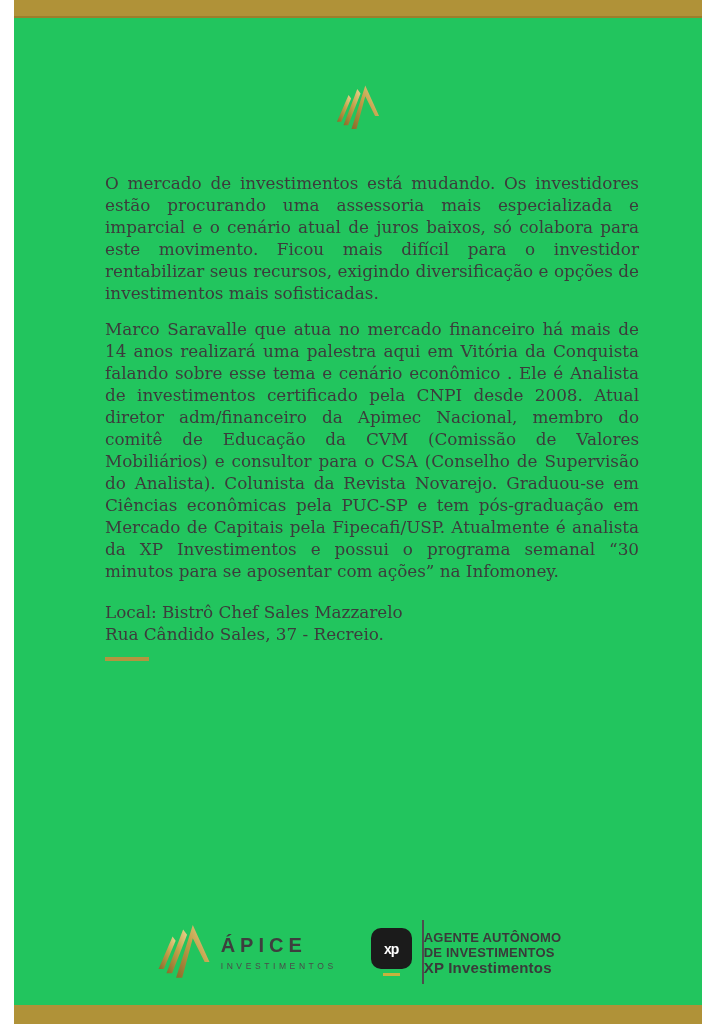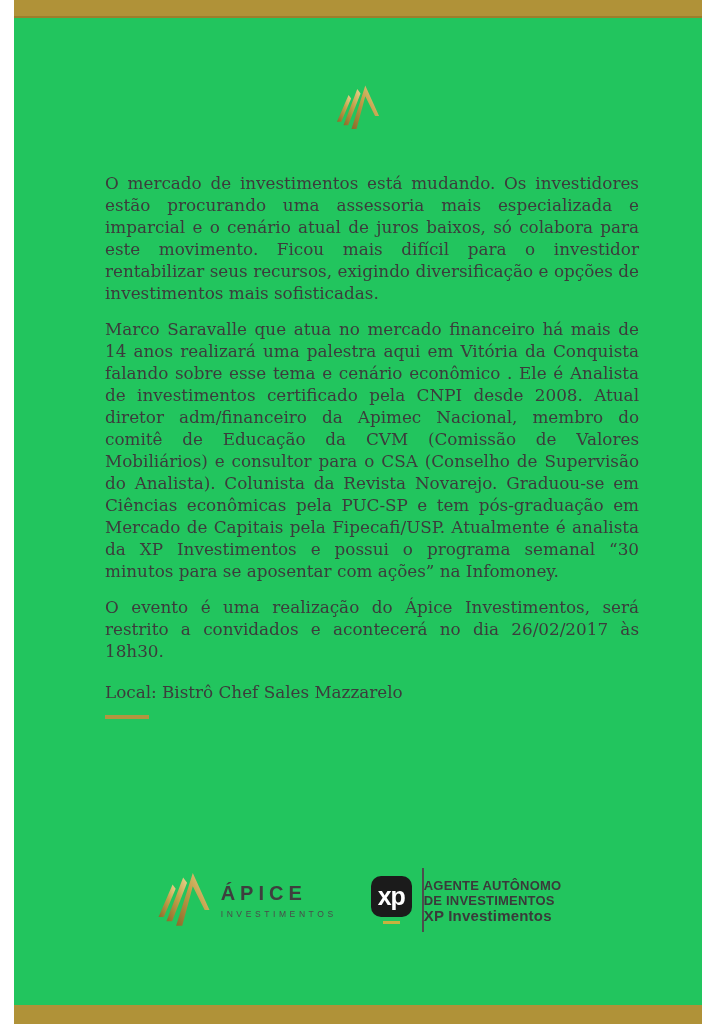--- a/index.html
+++ b/index.html
@@ -52,21 +52,21 @@
 
   .gold-rule {
     width: 44px; height: 4px;
     background: #b3953f;
     margin-top: 12px;
   }
 
   
   .footer-logos {
     position: absolute;
-    top: 862px; left: 0; right: 0; height: 76px;
+    top: 914px; left: 0; right: 0; height: 76px;
     display: flex;
     justify-content: center;
     align-items: center;
     font-family: "Liberation Sans", sans-serif;
   }
   .apice-logo { display: flex; align-items: center; }
   .apice-text { margin-left: 8px; display: flex; flex-direction: column; }
   .apice-name {
     font-size: 20px; font-weight: 700; letter-spacing: 5px;
     color: #3e3e3e;
@@ -79,21 +79,21 @@
   .xp-logo {
     margin-left: 34px;
     display: flex; flex-direction: column; align-items: center;
   }
   .xp-square {
     width: 41px; height: 41px;
     background: #1b1b1b;
     border-radius: 10px;
     display: flex; align-items: center; justify-content: center;
     color: #ffffff;
-    font-weight: 700; font-size: 25px; line-height: 1;
+    font-weight: 700; font-size: 14px; line-height: 1;
     letter-spacing: -1px;
   }
   .xp-underline {
     width: 17px; height: 3px;
     background: #c8b23e;
     margin-top: 4px;
   }
 
   .footer-divider {
     width: 2px; height: 64px;
@@ -132,23 +132,23 @@
         <polygon points="4,52 20,15 23.5,20 10,52" fill="url(#gold1)"></polygon>
         <polygon points="13,57 32,7 36.5,13 19.5,57" fill="url(#gold1)"></polygon>
         <polygon points="24,62 43,2 62,44 56.5,44 43,17 31,62" fill="url(#gold1)"></polygon>
       </svg>
     </span>
   </div>
 
   <div class="content">
     <p class="para">O mercado de investimentos está mudando. Os investidores estão procurando uma assessoria mais especializada e imparcial e o cenário atual de juros baixos, só colabora para este movimento. Ficou mais difícil para o investidor rentabilizar seus recursos, exigindo diversificação e opções de investimentos mais sofisticadas.</p>
     <p class="para">Marco Saravalle que atua no mercado financeiro há mais de 14 anos realizará uma palestra aqui em Vitória da Conquista falando sobre esse tema e cenário econômico . Ele é Analista de investimentos certificado pela CNPI desde 2008. Atual diretor adm/financeiro da Apimec Nacional, membro do comitê de Educação da CVM (Comissão de Valores Mobiliários) e consultor para o CSA (Conselho de Supervisão do Analista). Colunista da Revista Novarejo. Graduou-se em Ciências econômicas pela PUC-SP e tem pós-graduação em Mercado de Capitais pela Fipecafi/USP. Atualmente é analista da XP Investimentos e possui o programa semanal “30 minutos para se aposentar com ações” na Infomoney.</p>
-    <p class="para">O evento é uma realização do Ápice Investimentos, será restrito a convidados e acontecerá no dia 26/02/2017 às 18h30.</p>
     <div class="venue">
       <div>Local: Bistrô Chef Sales Mazzarelo</div>
+      <div>Rua Cândido Sales, 37 - Recreio.</div>
     </div>
     <div class="gold-rule"></div>
   </div>
 
   <div class="footer-logos">
 
     <div class="apice-logo">
       <span>
         <svg width="58" height="55" viewBox="0 0 66 62" xmlns="http://www.w3.org/2000/svg" aria-hidden="true">
           <defs>

